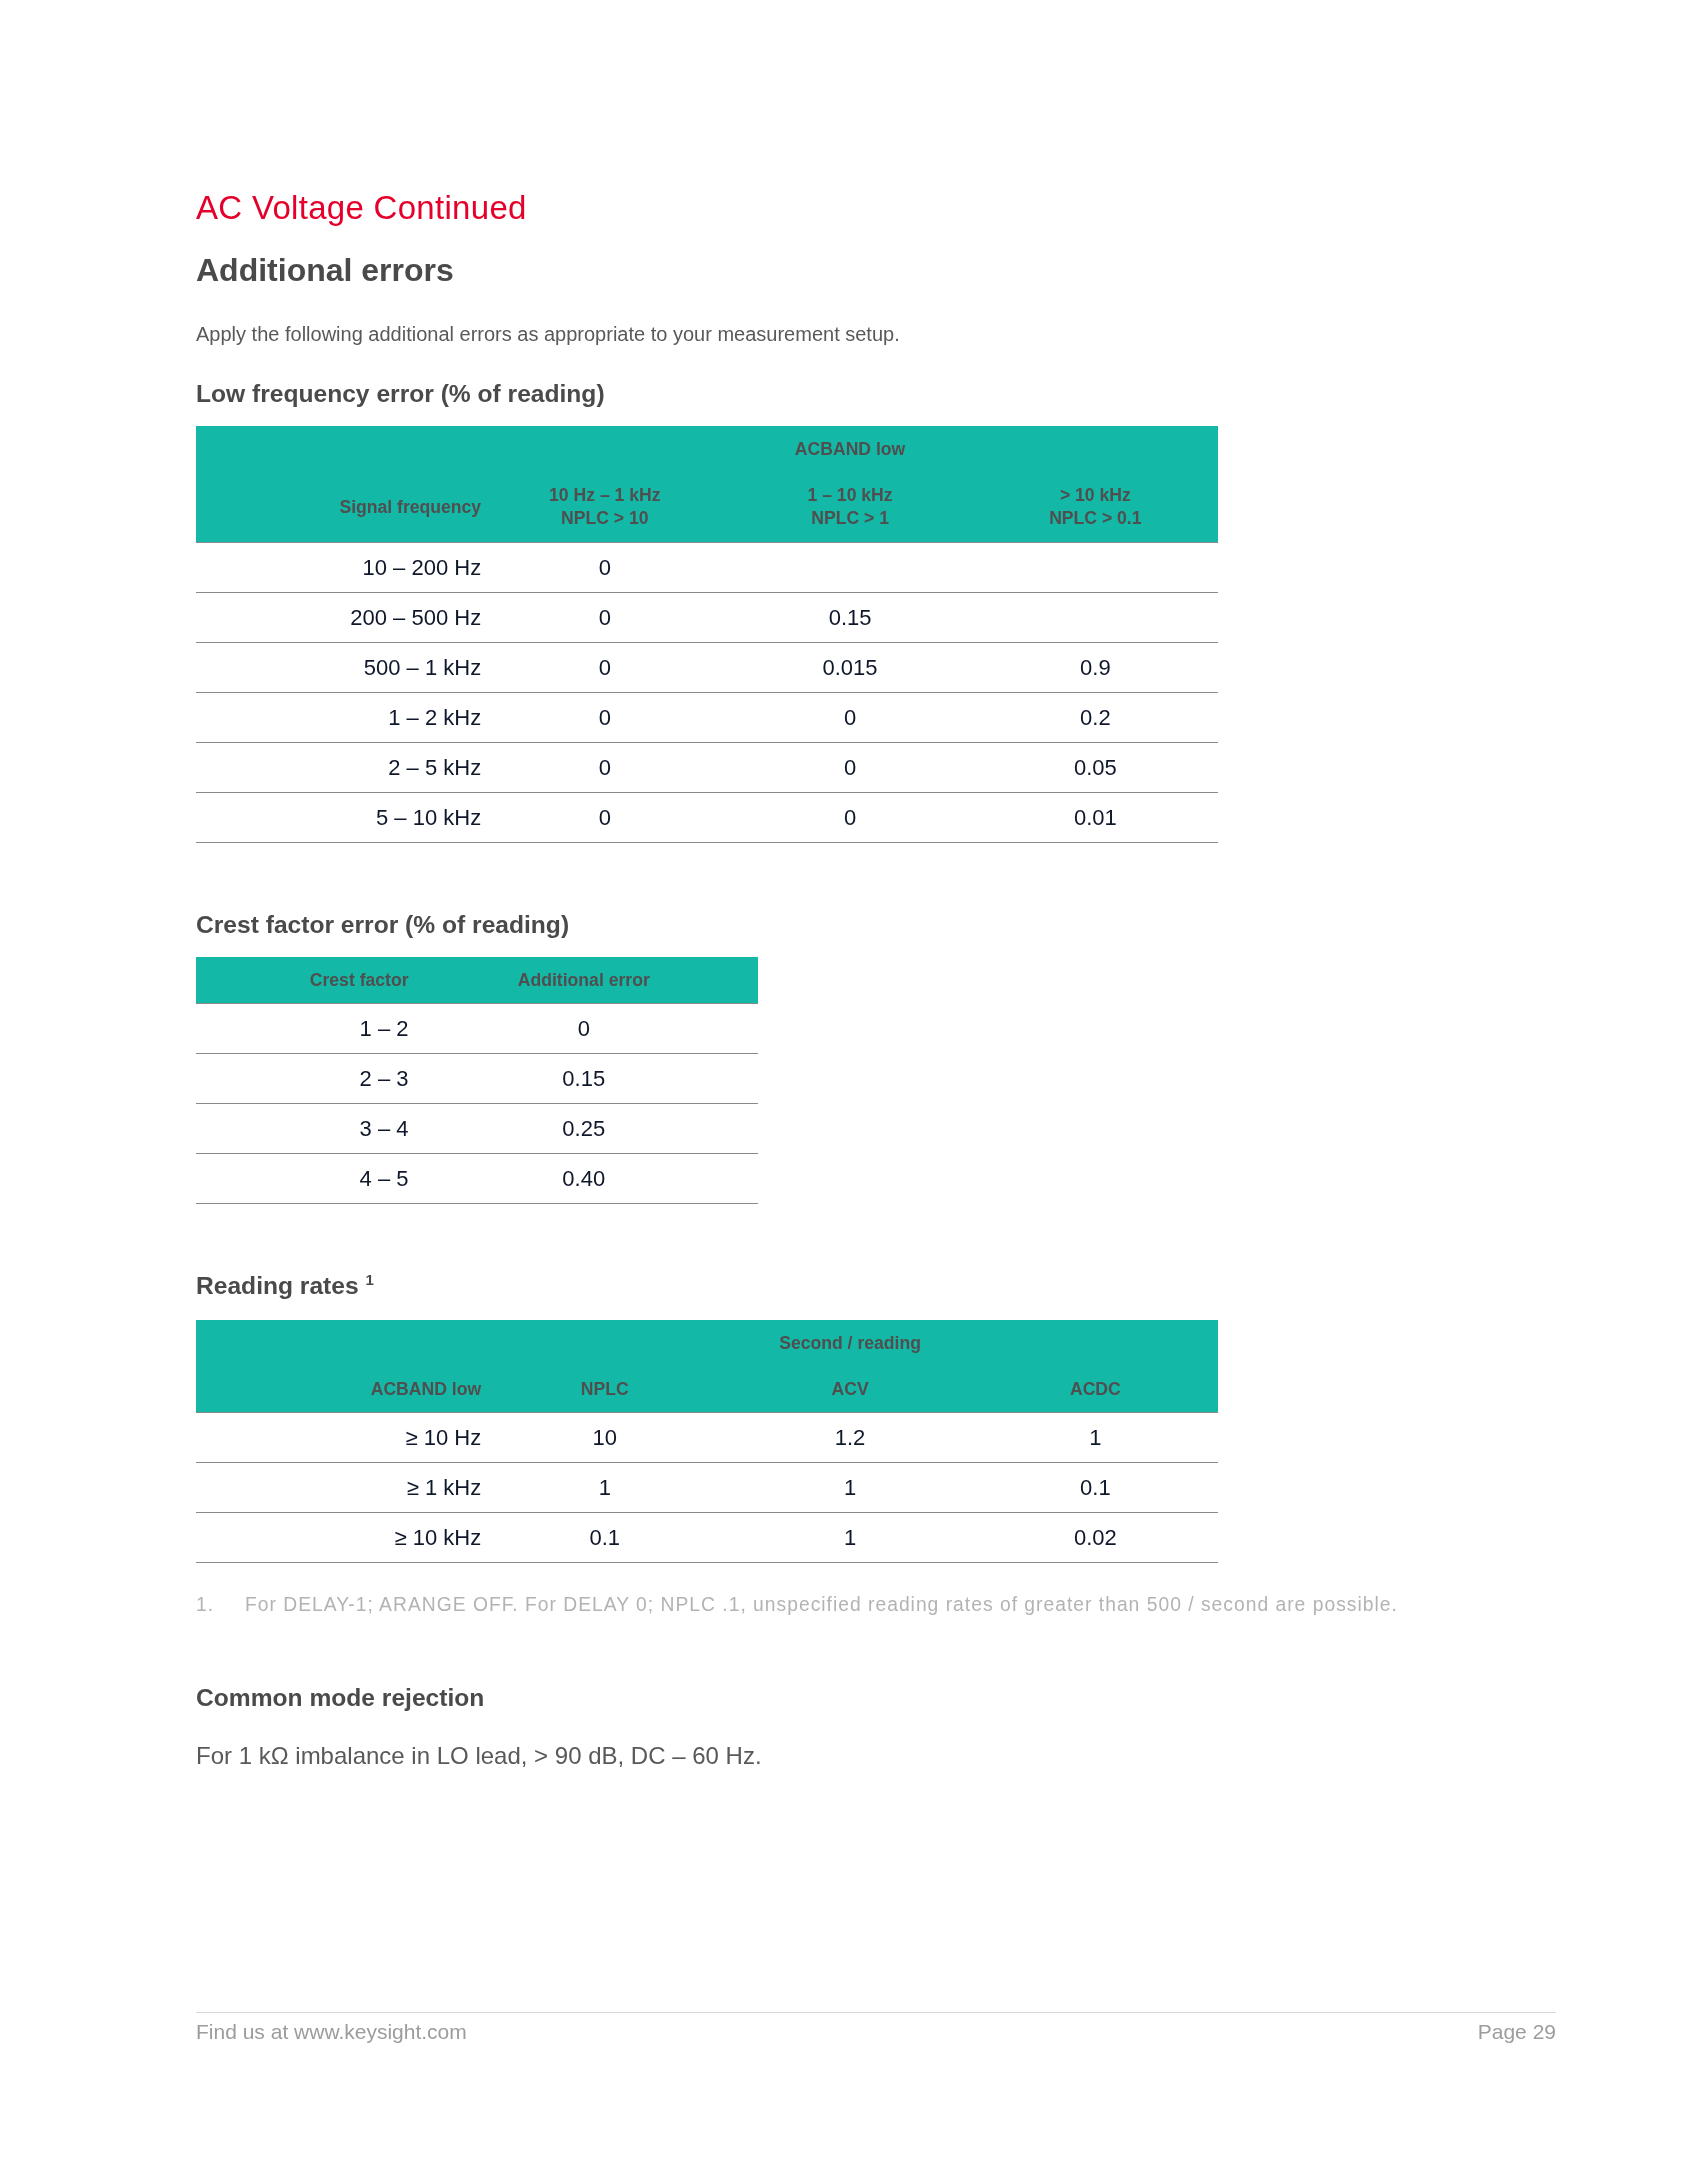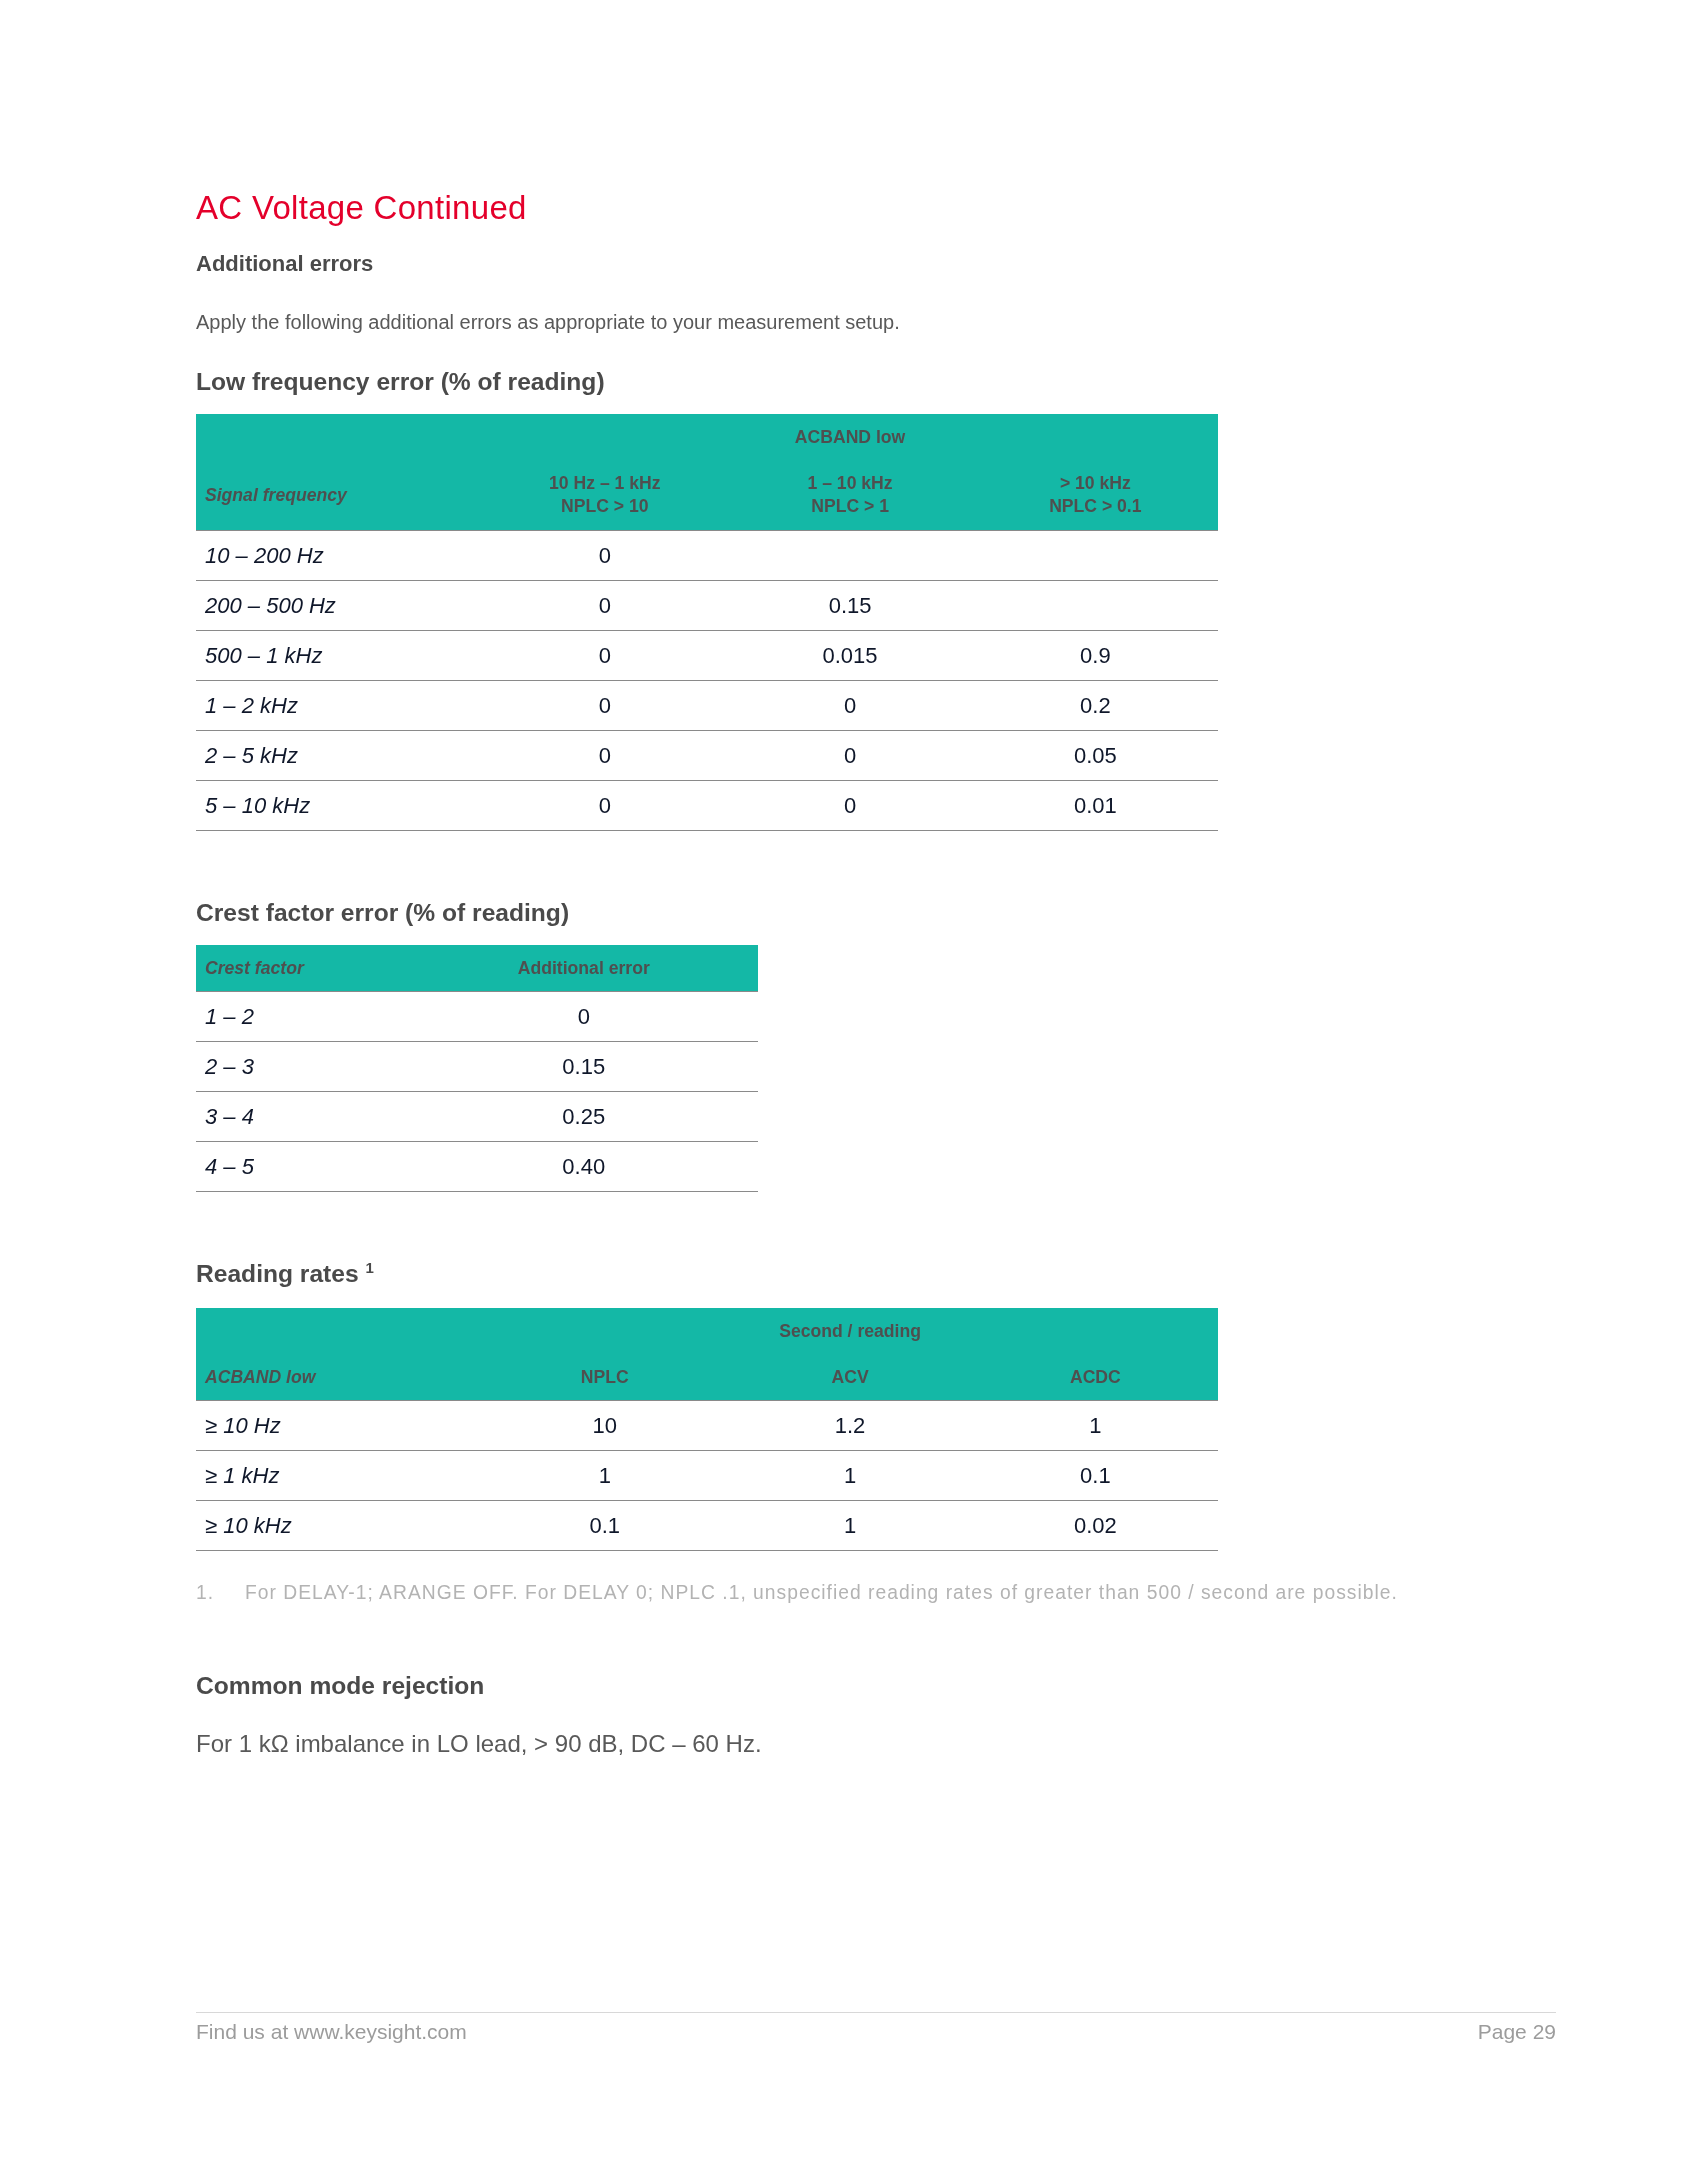--- a/index.html
+++ b/index.html
@@ -24,21 +24,21 @@
     margin: 188px 0 0 0;
     font-size: 33px;
     line-height: 1.2;
     font-weight: 400;
     color: #e4002b;
     letter-spacing: 0.3px;
   }
 
   .h2 {
     margin: 23px 0 0 0;
-    font-size: 22px;
+    font-size: 32px;
     line-height: 1.2;
     font-weight: 700;
     color: #4a4a4a;
   }
 
   .intro-text {
     margin: 33px 0 0 0;
     font-size: 20px;
     line-height: 1.25;
     color: #595959;
@@ -73,23 +73,22 @@
     vertical-align: middle;
     text-align: center;
   }
   table.spec .span-row th { height: 44px; }
   table.spec .col-row th  { height: 68px; border-bottom: 0.9px solid #8a8a8a; }
   table.spec.rates .col-row th,
   table.spec.narrow .col-row th { height: 44px; }
 
   table.spec th.first,
   table.spec td.first {
-    text-align: left;
+    text-align: right;
     padding-left: 9px;
-    font-style: italic;
   }
 
   table.spec td {
     height: 47px;
     border-bottom: 0.9px solid #8a8a8a;
     font-size: 22px;
     color: #0f172a;
     text-align: center;
     vertical-align: middle;
   }

